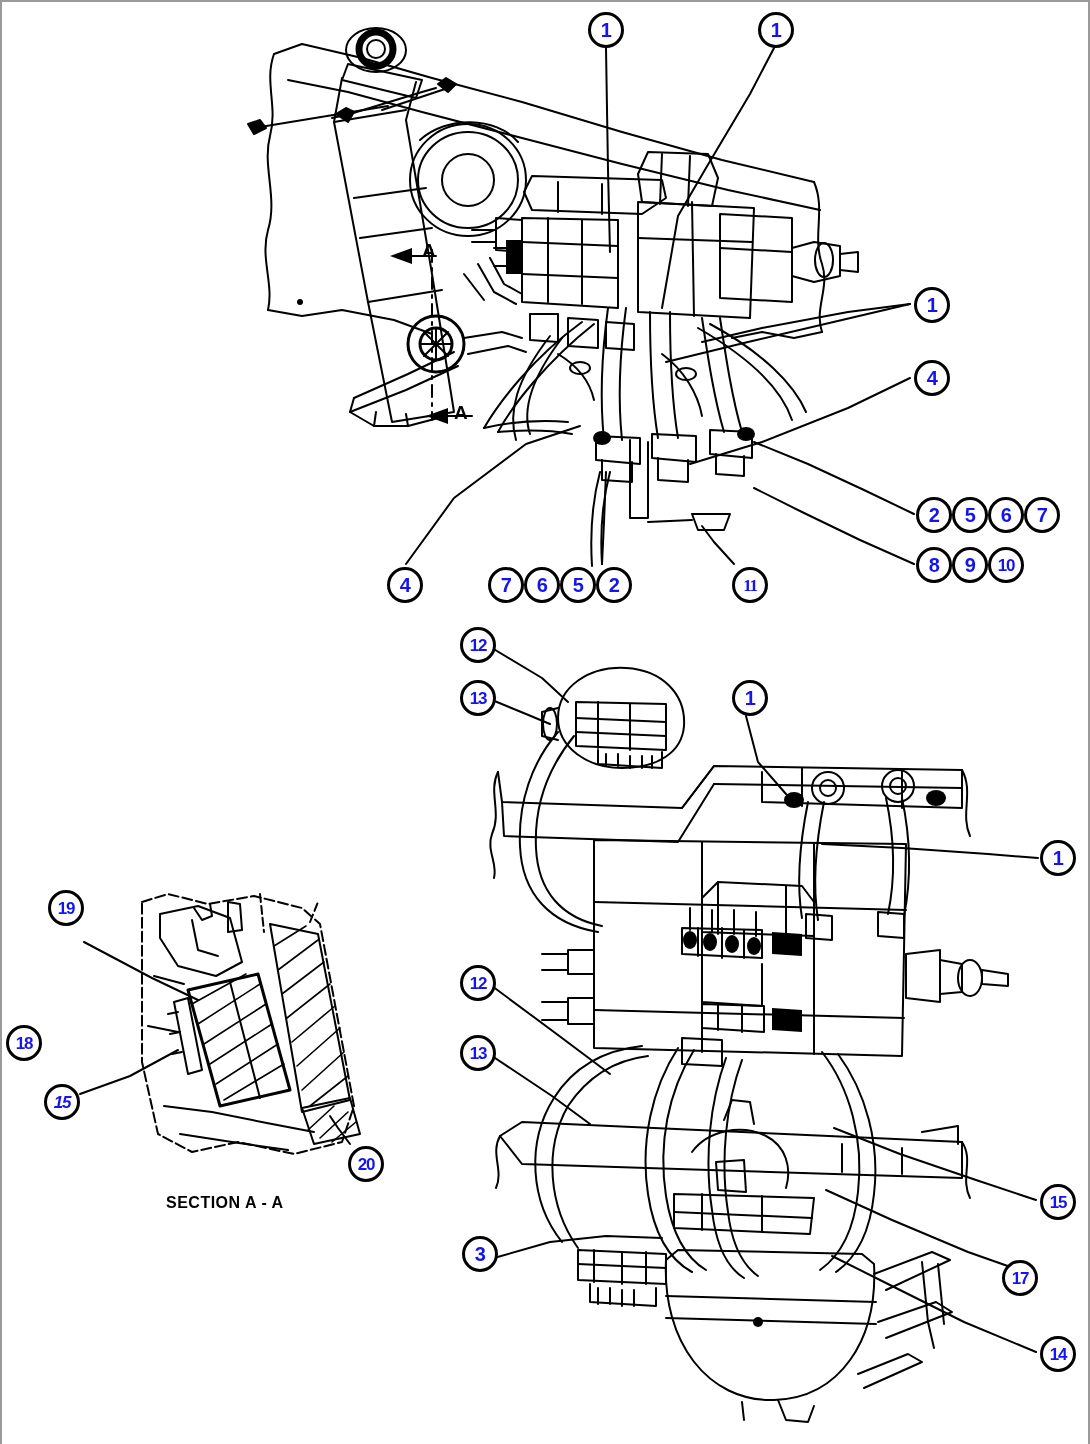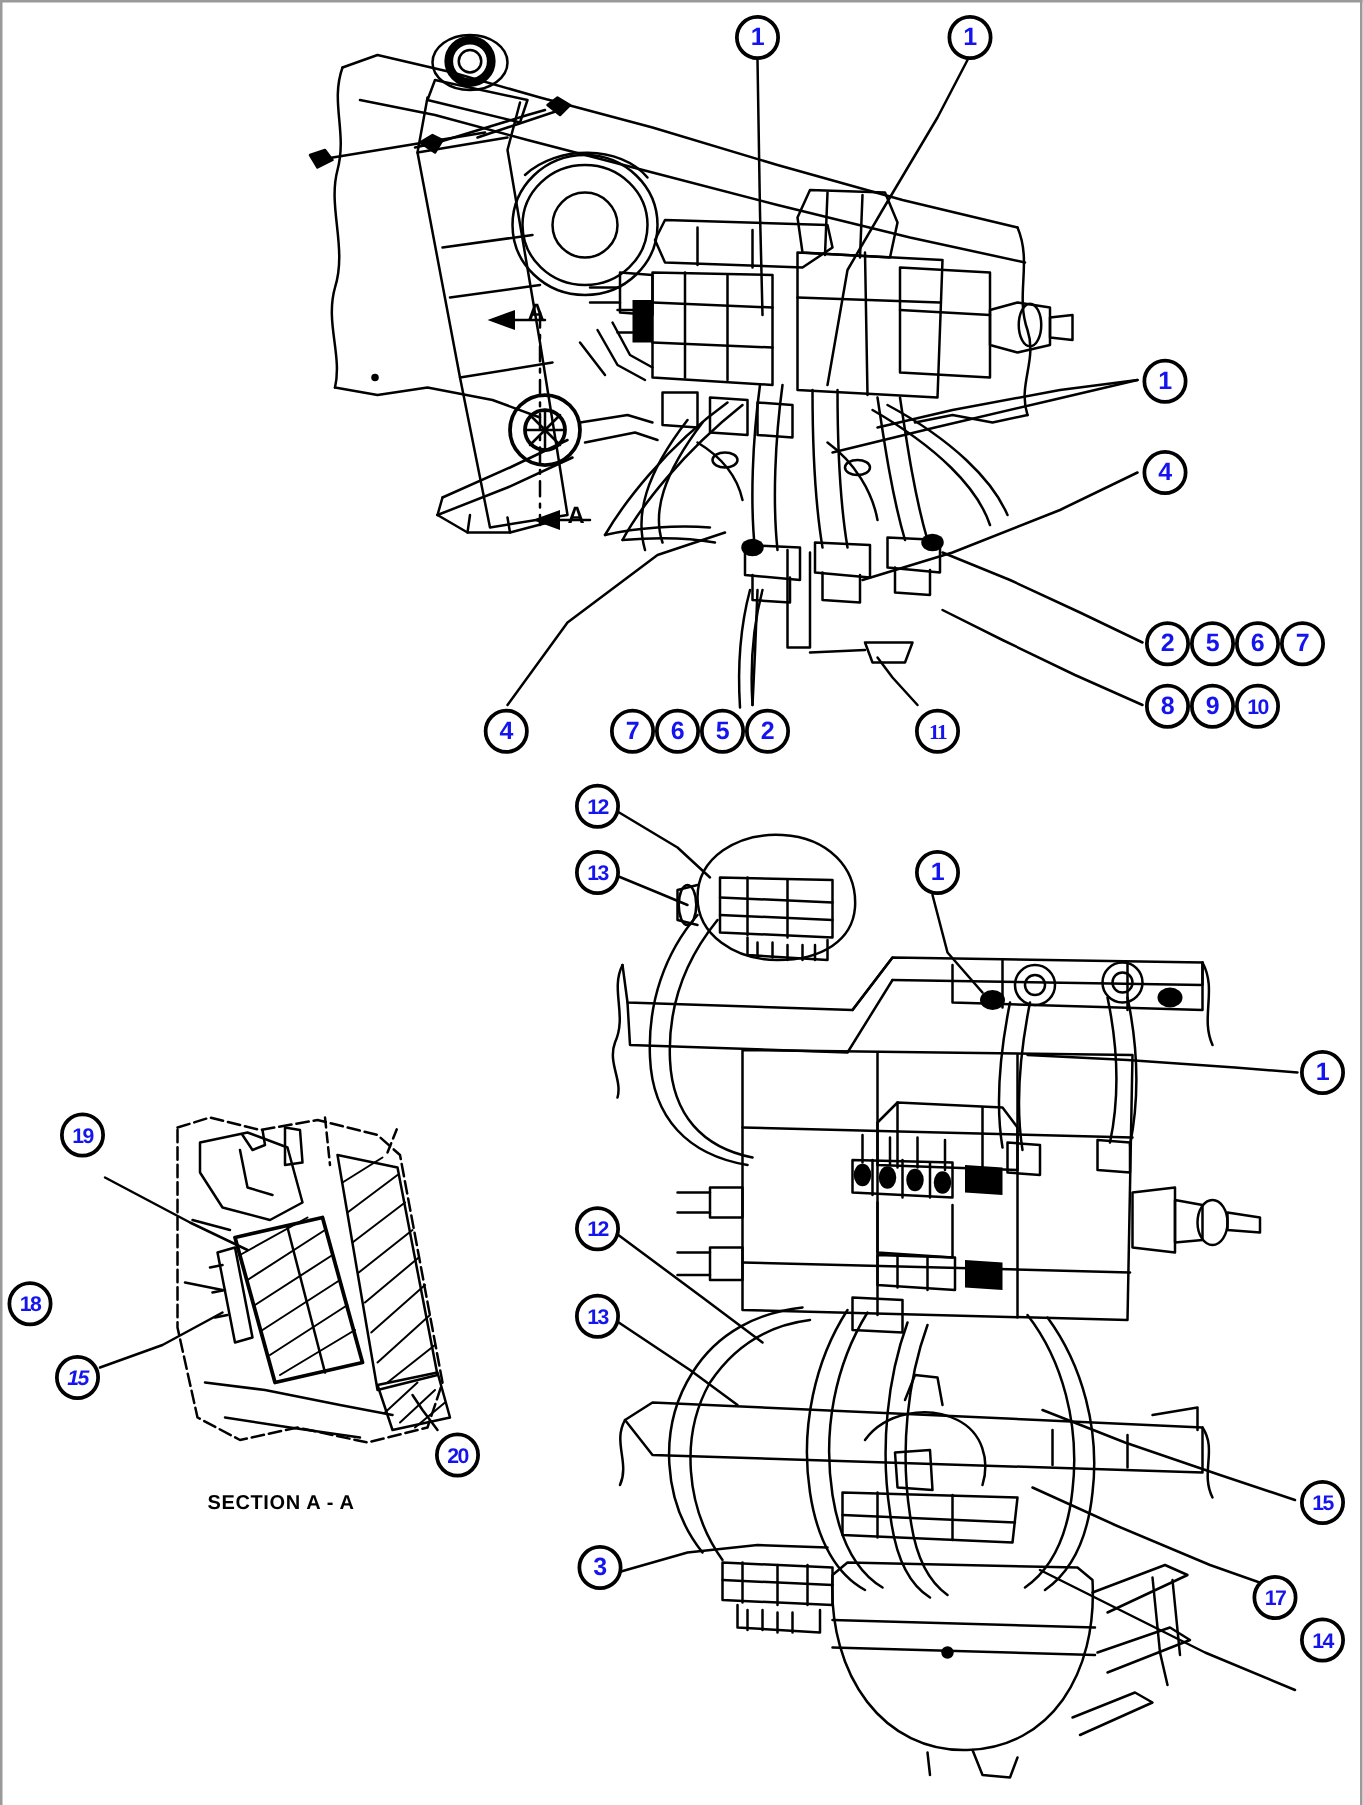--- a/index.html
+++ b/index.html
@@ -456,20 +456,20 @@
   <div class="callout wide" style="left:458px;top:678px;">13</div>
   <div class="callout" style="left:730px;top:678px;">1</div>
   <div class="callout" style="left:1038px;top:838px;">1</div>
 
   <div class="callout wide" style="left:458px;top:963px;">12</div>
   <div class="callout wide" style="left:458px;top:1033px;">13</div>
   <div class="callout" style="left:460px;top:1234px;">3</div>
 
   <div class="callout wide" style="left:1038px;top:1182px;">15</div>
   <div class="callout wide" style="left:1000px;top:1258px;">17</div>
-  <div class="callout wide" style="left:1038px;top:1292px;">14</div>
+  <div class="callout wide" style="left:1038px;top:1334px;">14</div>
 
   <div class="callout wide" style="left:46px;top:888px;">19</div>
   <div class="callout wide" style="left:4px;top:1023px;">18</div>
   <div class="callout wide" style="left:42px;top:1082px;font-style:italic;">15</div>
   <div class="callout wide" style="left:346px;top:1144px;">20</div>
 
 </div>
 
 </body></html>

